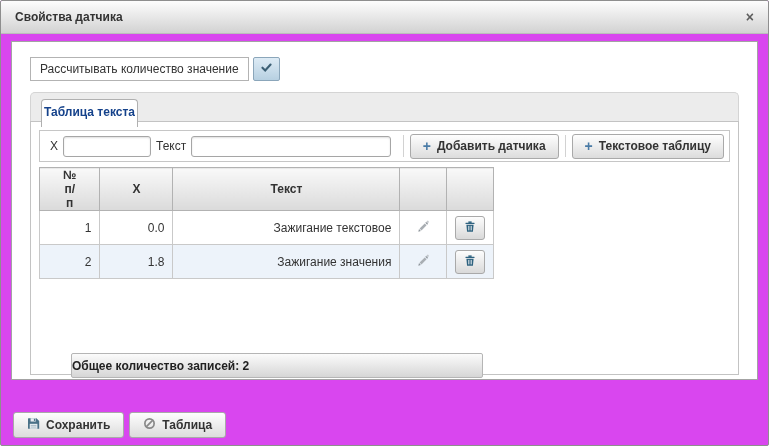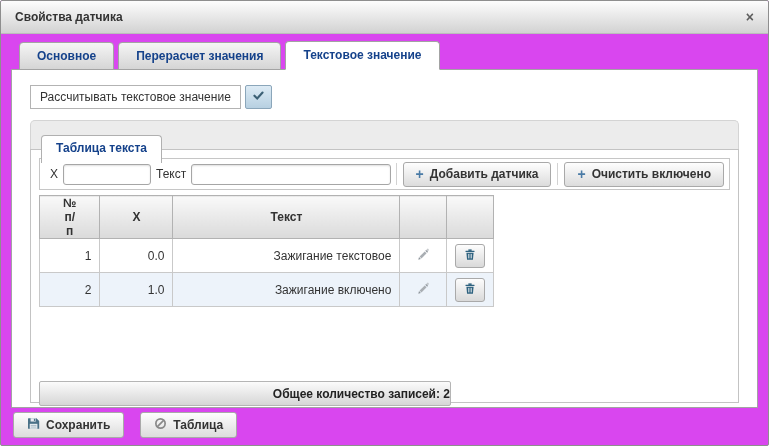--- a/index.html
+++ b/index.html
@@ -29,22 +29,22 @@
   .cb-label { border: 1px solid #b3b3b3; background: #fff; padding: 4px 9px; color: #333; }
   .cb-box { width: 27px; margin-left: 4px; border: 1px solid #8ba6ba;
             background: linear-gradient(#ddebf5, #b7d0e1); border-radius: 2px;
             display: flex; align-items: center; justify-content: center; cursor: pointer; }
 
   
   .subpanel { margin-top: 11px; }
   .subpanel-head { background: #ececec; border: 1px solid #d4d4d4; border-bottom: none;
                    border-radius: 5px 5px 0 0; height: 29px; padding: 5px 0 0 10px; }
   .subtab { display: inline-block; background: #fff; border: 1px solid #b0b0b0; border-bottom: none;
-            border-radius: 4px 4px 0 0; padding: 5px 14px 8px; color: #15428b; font-weight: 700;
-            position: relative; top: 9px; cursor: pointer; }
+            border-radius: 4px 4px 0 0; padding: 5px 2px 8px; color: #15428b; font-weight: 700;
+            position: relative; top: 1px; cursor: pointer; }
   .subpanel-body { border: 1px solid #c3c3c3; background: #fff; height: 254px; padding: 8px; }
 
   
   .toolbar { border: 1px solid #c6c6c6; background: #fff; display: flex; align-items: center;
              height: 32px; padding: 3px 5px; }
   .tb-label { padding: 0 5px; white-space: nowrap; }
   .tb-input { height: 21px; border: 1px solid #a6a6a6; border-radius: 3px; padding: 0 5px;
               font: inherit; color: #333; box-shadow: inset 0 1px 2px rgba(0,0,0,.13); outline: none; }
   .tb-input.x { width: 88px; }
   .tb-input.t { width: 200px; }
@@ -68,48 +68,43 @@
   .cell-r { text-align: right; }
   .cell-c { text-align: center; padding: 0 !important; }
   .del-btn { width: 30px; height: 24px; border: 1px solid #a9a9a9; border-radius: 3px;
              background: linear-gradient(#fdfdfd, #d9d9d9); display: inline-flex;
              align-items: center; justify-content: center; cursor: pointer; vertical-align: middle; }
   .edit-ico { display: inline-flex; cursor: pointer; }
 
   
   .grid-footer { width: 412px; height: 25px; margin-top: 74px; border: 1px solid #b5b5b5;
                  border-radius: 2px; background: linear-gradient(#fbfbfb, #d6d6d6);
-                 display: flex; align-items: center; justify-content: flex-end;
-                 font-weight: 700; color: #222; }
-
-  
-  .actions { position: absolute; left: 12px; bottom: 7px; display: flex; gap: 16px; }
+                 display: flex; align-items: center; justify-content: flex-start;
+                 font-weight: 700; color: #222; margin-left: 32px; }
+
+  
+  .actions { position: absolute; left: 12px; bottom: 7px; display: flex; gap: 5px; }
   .actions .btn { height: 26px; padding: 0 13px; }
 </style>
 </head>
 <body>
 
 <div class="dialog">
 
   <div class="dlg-header">
     <span class="dlg-title">Свойства датчика</span>
     <span class="dlg-close">×</span>
   </div>
 
   <div class="main-tabs">
-    <div class="tabstrip">
-      <div class="tab">Основное</div>
-      <div class="tab">Перерасчет значения</div>
-      <div class="tab active">Текстовое значение</div>
-    </div>
 
     <div class="tab-content">
 
       <div class="cb-row">
-        <span class="cb-label">Рассчитывать текстовое значение</span>
+        <span class="cb-label">Рассчитывать количество значение</span>
         <span class="cb-box">
           <span>
             <svg width="13" height="13" viewBox="0 0 16 16">
                 <path d="M3 8.2 L6.4 11.6 L13 4.4" fill="none" stroke="#3c6075" stroke-width="2.6" stroke-linecap="round"></path>
               </svg>
           </span>
         </span>
       </div>
 
       <div class="subpanel">
@@ -125,21 +120,21 @@
             <span class="tb-label">Текст</span>
             <input class="tb-input t" type="text" value="" style="">
             <span class="tb-sep push"></span>
             <button class="btn">
               <span class="plus">+</span>
               <span>Добавить датчика</span>
             </button>
             <span class="tb-sep"></span>
             <button class="btn">
               <span class="plus">+</span>
-              <span>Очистить включено</span>
+              <span>Текстовое таблицу</span>
             </button>
           </div>
 
           <table class="grid">
             <colgroup>
               <col class="col-num">
                 <col class="col-x">
                 <col class="col-text">
                 <col class="col-edit">
                 <col class="col-del">
@@ -176,22 +171,22 @@
             <rect x="2" y="2.9" width="12" height="1.9" rx="0.5" fill="#2e627f"></rect>
             <path d="M3.2 5.6 h9.6 L11.9 15 H4.1 Z" fill="#2e627f"></path>
             <path d="M6 7.2 v6 M8 7.2 v6 M10 7.2 v6" stroke="#dfe6ea" stroke-width="1"></path>
           </svg>
         </span>
       </button>
     </td>
   </tr>
                 <tr>
     <td class="cell-r">2</td>
-    <td class="cell-r">1.0</td>
-    <td class="cell-r">Зажигание включено</td>
+    <td class="cell-r">1.8</td>
+    <td class="cell-r">Зажигание значения</td>
     <td class="cell-c">
       <span class="edit-ico">
         <svg width="13" height="13" viewBox="0 0 16 16">
           <path d="M1.6 14.4 L2.5 11.2 L4.8 13.5 Z" fill="#8f969c"></path>
           <path d="M3.2 10.5 L9.5 4.2 L11.8 6.5 L5.5 12.8 Z" fill="#a9aeb3"></path>
           <path d="M10.2 3.5 L11.3 2.4 L13.6 4.7 L12.5 5.8 Z" fill="#8f969c"></path>
           <path d="M13.2 0.8 v3 M11.7 2.3 h3" stroke="#b9bdc1" stroke-width="1"></path>
         </svg>
       </span>
     </td>

